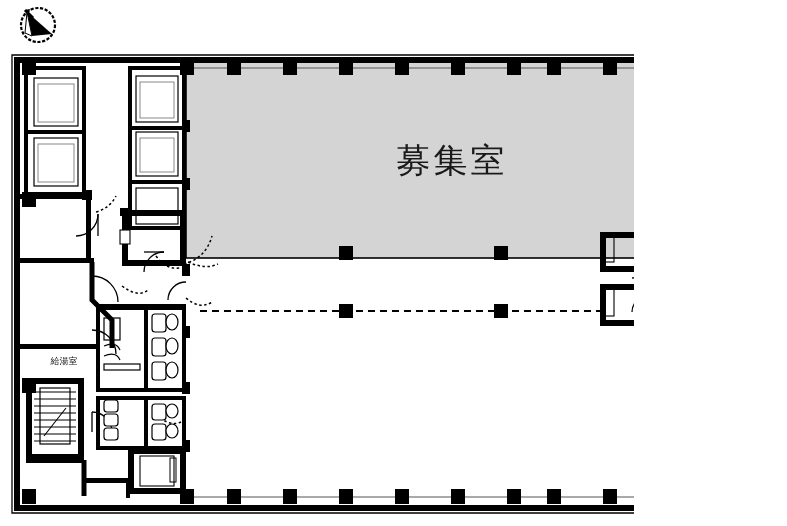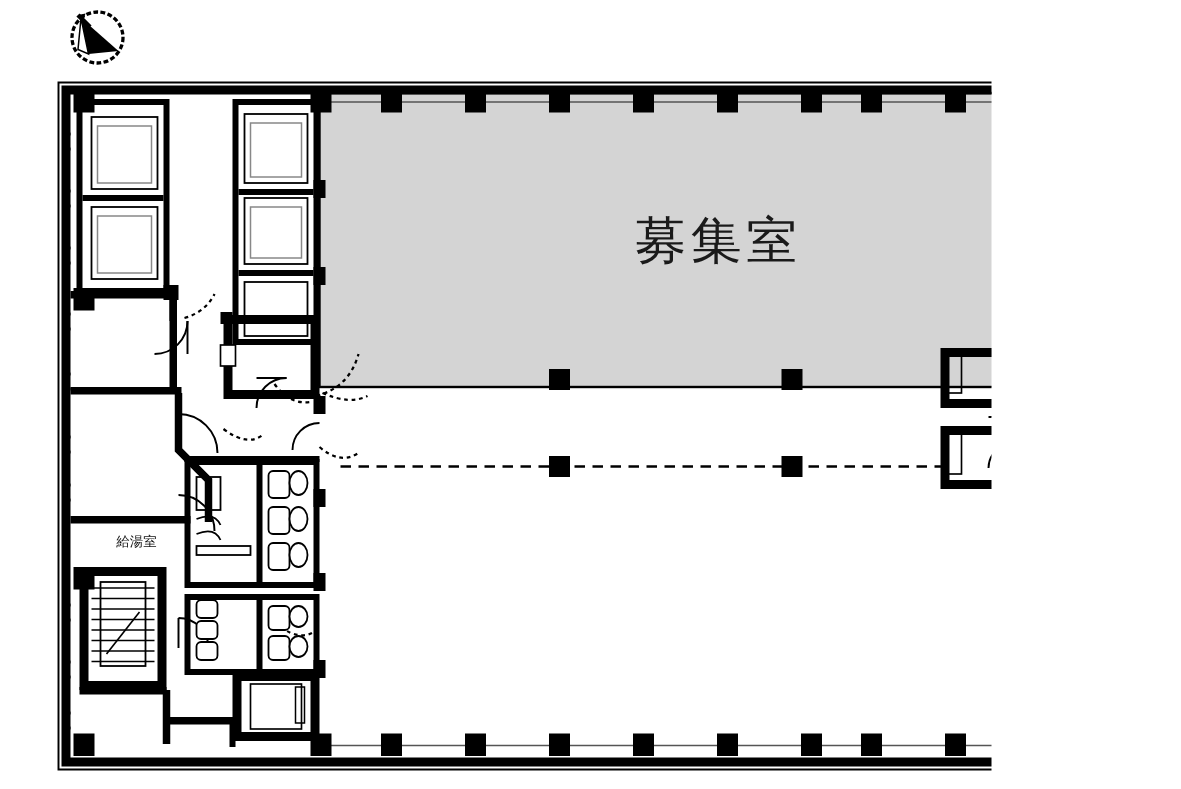--- a/index.html
+++ b/index.html
@@ -10,21 +10,20 @@
   }
   body {
     font-family: "Liberation Sans", sans-serif;
   }
   #plan-root {
     position: relative;
     width: 634px;
     height: 526px;
     background: #ffffff;
     overflow: hidden;
-    margin-left: 27px;
   }
   #plan-svg {
     position: absolute;
     left: 0;
     top: 0;
     display: block;
   }
   .room-label-text {
     font-family: "DejaVu Sans", "Liberation Sans", sans-serif;
     font-size: 34px;

